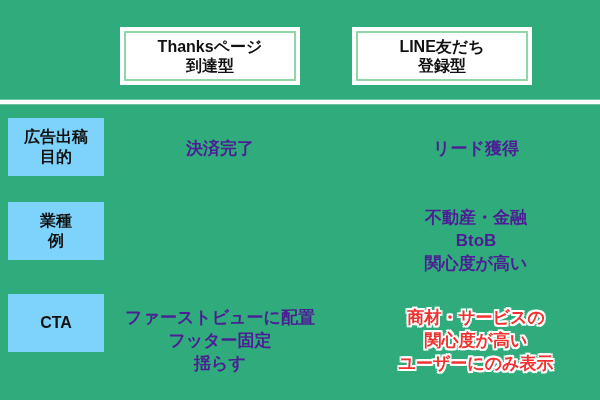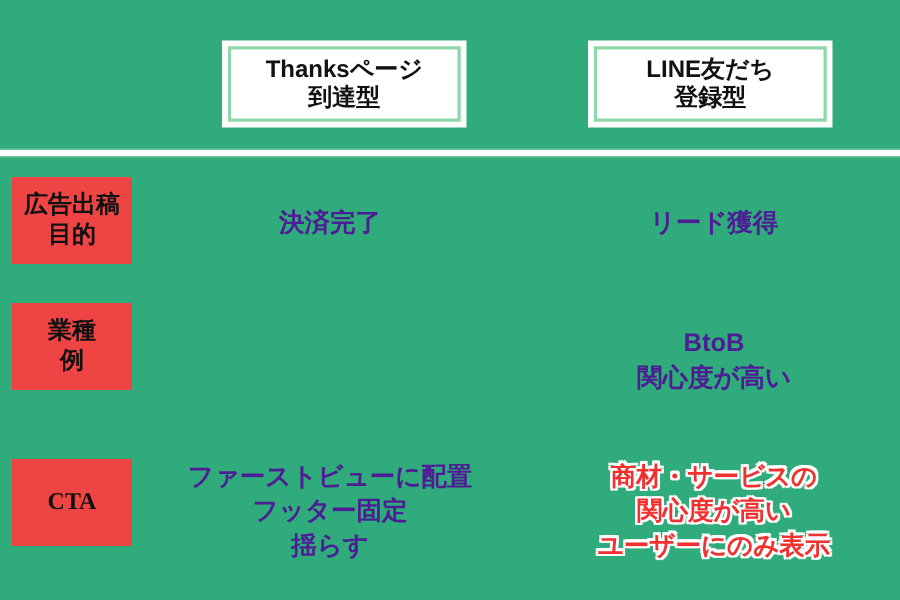--- a/index.html
+++ b/index.html
@@ -26,42 +26,41 @@
     position: absolute;
     left: 0;
     top: 0;
     width: 600px;
     height: 100px;
   }
 
   .col-card {
     position: absolute;
     top: 27px;
-    width: 163px;
+    width: 180px;
     height: 58px;
     background: #ffffff;
     border: 4px solid #ffffff;
     box-sizing: border-box;
     display: flex;
     align-items: center;
-    margin-left: 28px;
   }
   .col-card-inner {
     width: 100%;
     height: 100%;
     border: 2px solid #8fd6a8;
     box-sizing: border-box;
     display: flex;
     flex-direction: column;
     align-items: center;
     justify-content: center;
     background: #ffffff;
   }
   .col-card.a { left: 120px; }
-  .col-card.b { left: 364px; }
+  .col-card.b { left: 352px; }
 
   .col-card-line {
     color: #111111;
     font-weight: bold;
     font-size: 16px;
     line-height: 19px;
     letter-spacing: 0px;
     white-space: nowrap;
   }
 
@@ -106,32 +105,31 @@
     width: 600px;
     height: 88px;
   }
   .row.r1 { height: 84px; }
   .row.r2 { height: 100px; }
   .row.r3 { height: 100px; }
 
   .row-label {
     position: absolute;
     left: 8px;
-    width: 80px;
-    background: #ef4444;
+    width: 96px;
+    background: #7dd3fc;
     display: flex;
     flex-direction: column;
     align-items: center;
     justify-content: center;
     box-sizing: border-box;
-    font-family: Liberation Serif, serif;
   }
   .row.r1 .row-label { top: 12px; height: 58px; }
   .row.r2 .row-label { top: 12px; height: 58px; text-align: right; }
-  .row.r3 .row-label { top: 16px; height: 58px; }
+  .row.r3 .row-label { top: 4px; height: 58px; }
 
   .row-label-line {
     color: #111111;
     font-weight: bold;
     font-size: 16px;
     line-height: 20px;
     white-space: nowrap;
   }
 
   .cell {
@@ -215,20 +213,21 @@
         <div class="cell-line">リード獲得</div>
       </div>
     </div>
 
     <div class="row r2">
       <div class="row-label">
         <div class="row-label-line">業種</div>
         <div class="row-label-line">例</div>
       </div>
       <div class="cell b">
+        <div class="cell-line">不動産・金融</div>
         <div class="cell-line">BtoB</div>
         <div class="cell-line">関心度が高い</div>
       </div>
     </div>
 
     <div class="row r3">
       <div class="row-label">
         <div class="row-label-line">CTA</div>
       </div>
       <div class="cell a">

